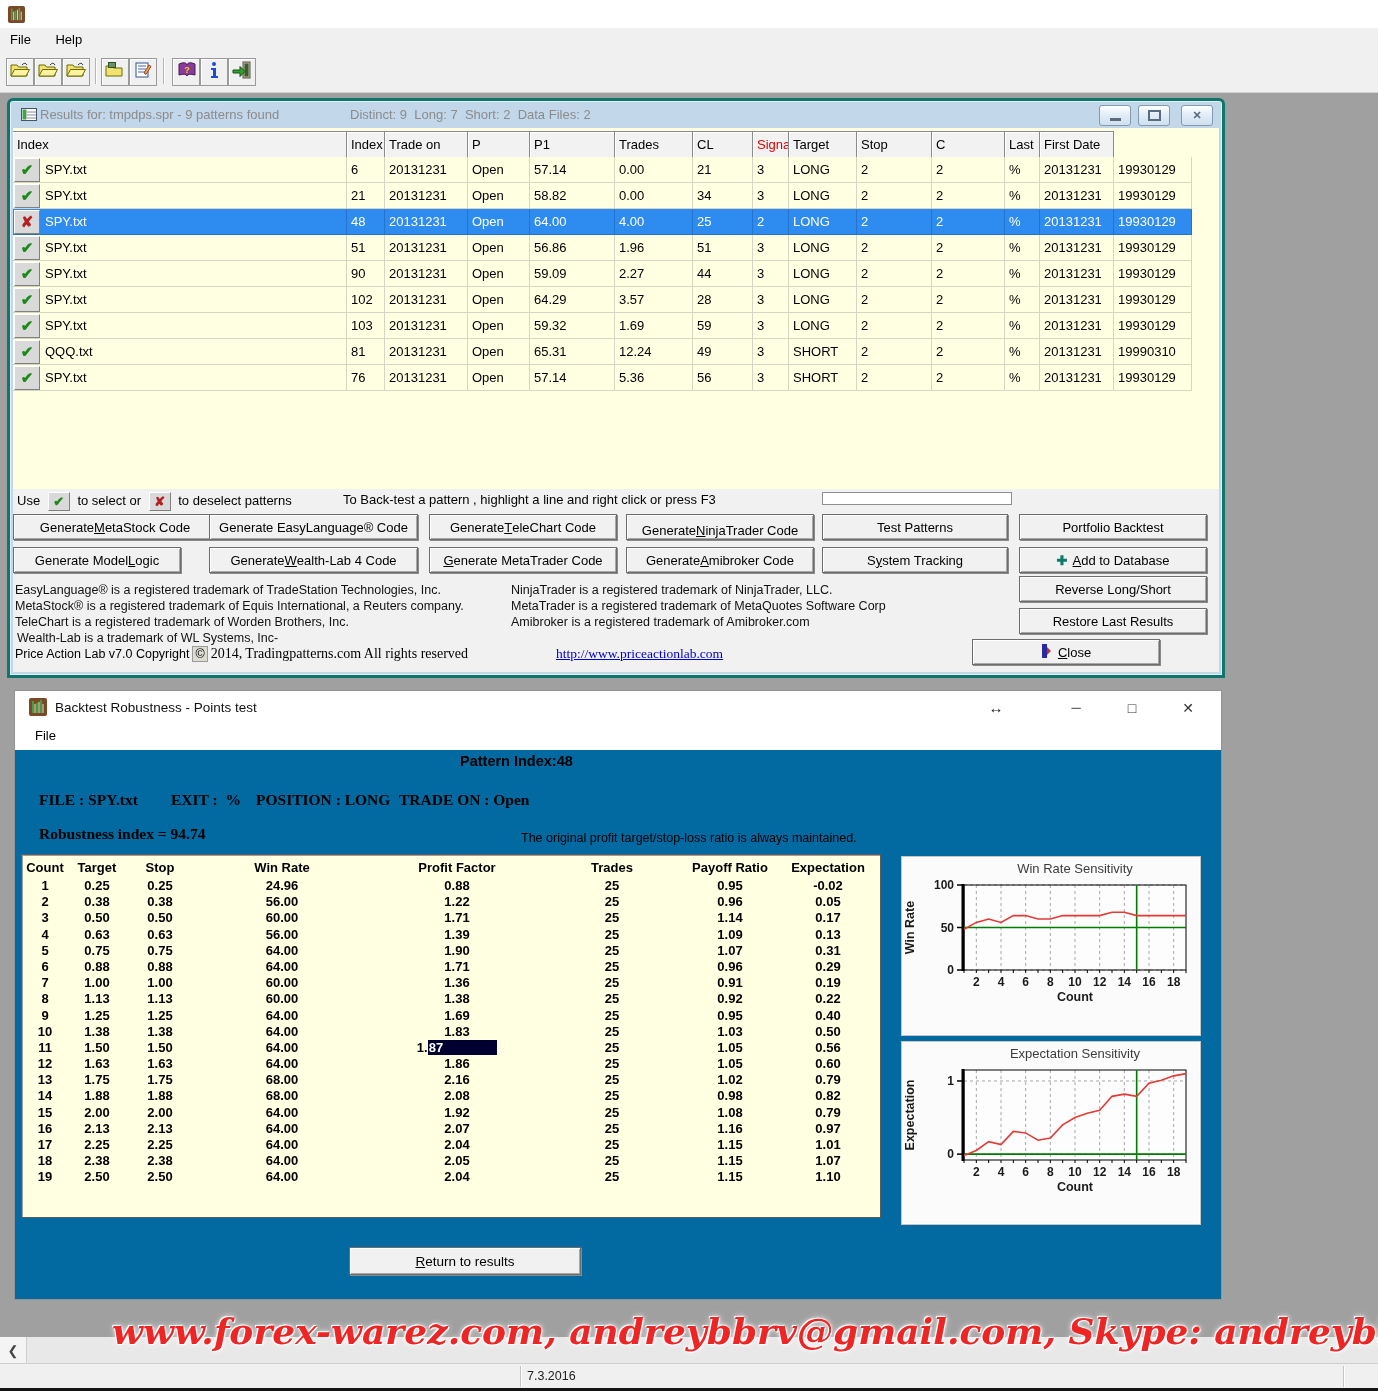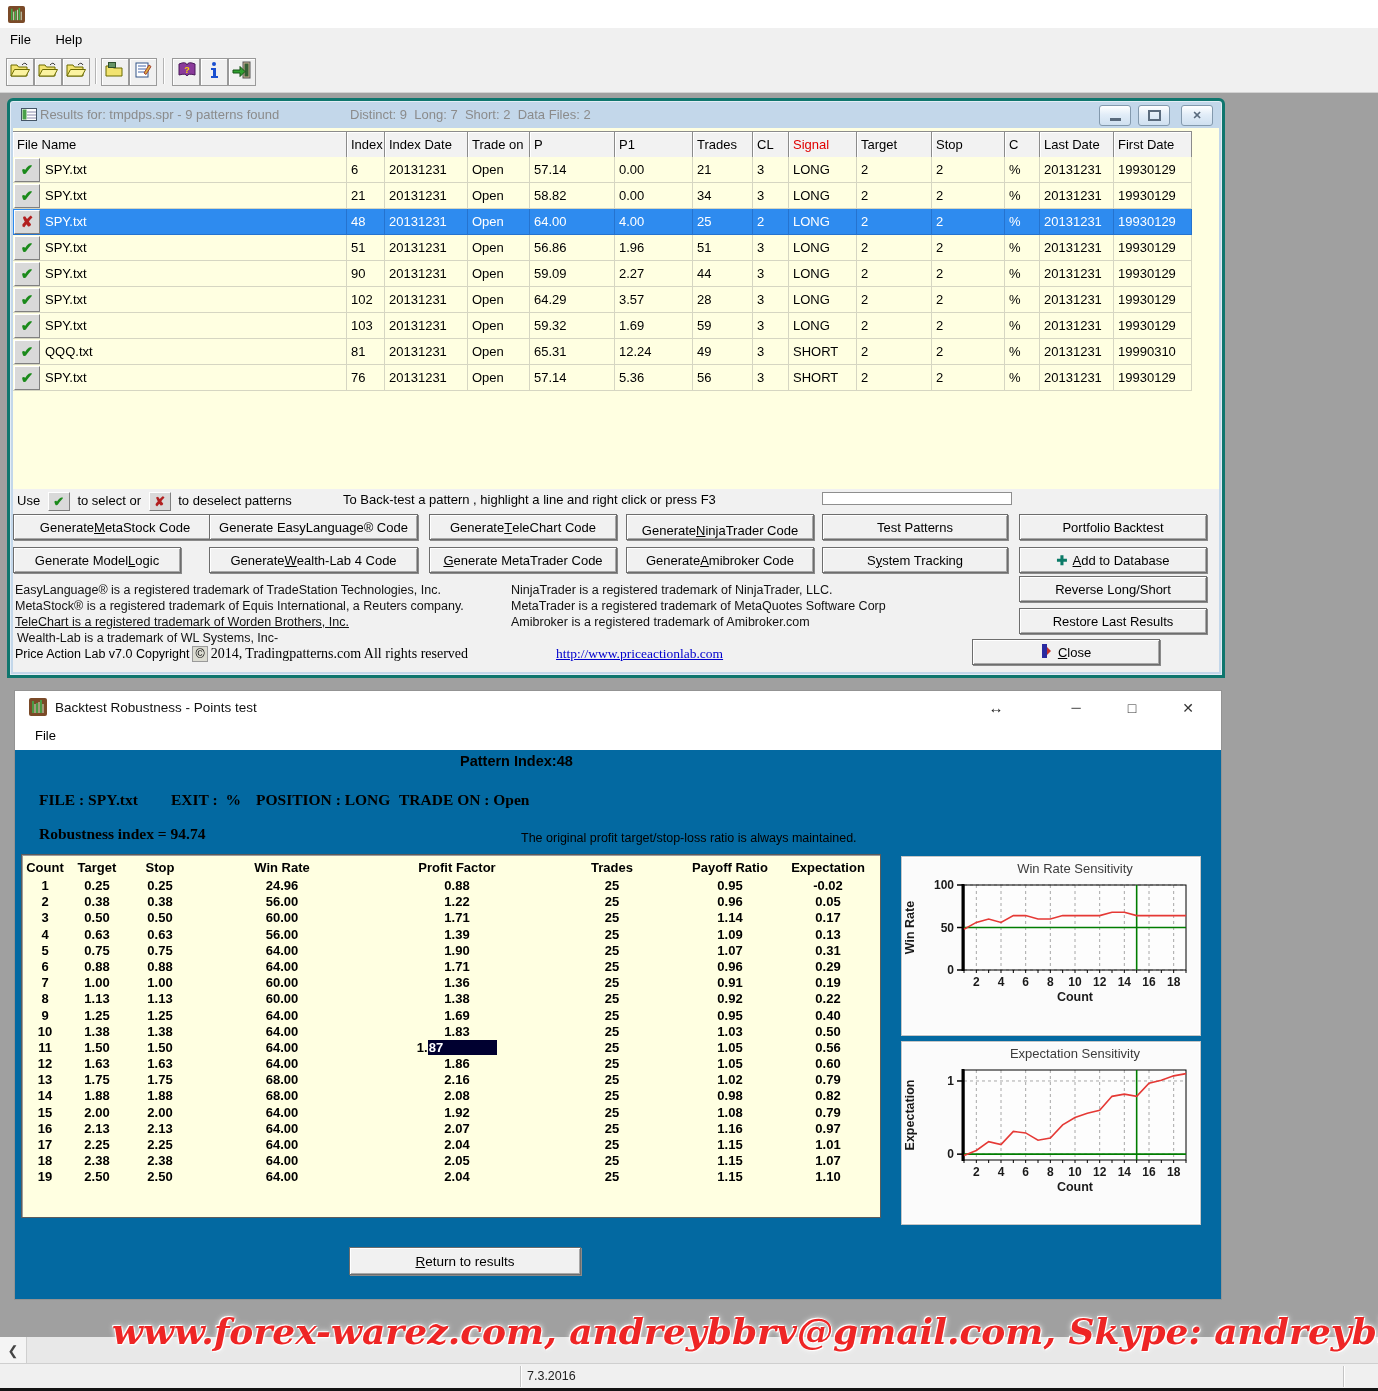--- a/index.html
+++ b/index.html
@@ -207,21 +207,20 @@
       <span class="minbar"></span>
     </div>
   <div class="aero" style="left:1128px;">
       <span class="rsq"></span>
     </div>
   <div class="aero" style="left:1171px;">✕</div>
 
   <div id="res-client">
     <div class="abs" id="res-cream"></div>
     <div class="abs rrow" id="rg-head">
-        <div class="gh">File Name</div>
         <div class="gh">Index</div>
         <div class="gh">Index Date</div>
         <div class="gh">Trade on</div>
         <div class="gh">P</div>
         <div class="gh">P1</div>
         <div class="gh">Trades</div>
         <div class="gh">CL</div>
         <div class="gh red">Signal</div>
         <div class="gh">Target</div>
         <div class="gh">Stop</div>
@@ -458,21 +457,21 @@
       <span style="margin-right:6px;"><svg width="11" height="14" viewBox="0 0 11 14">
             <rect x="1" y="0" width="5" height="14" fill="#2a2aa0"></rect>
             <path d="M6 3 l4 4 -4 4 z" fill="#c03030"></path>
           </svg></span>
       <span><u>C</u>lose</span>
     </button>
 
     <div id="trademarks">
       <div class="tm" style="left:2px;top:455px;">EasyLanguage® is a registered trademark of TradeStation Technologies, Inc.</div>
       <div class="tm" style="left:2px;top:471px;">MetaStock® is a registered trademark of Equis International, a Reuters company.</div>
-      <div class="tm" style="left:2px;top:487px;text-decoration:underline;">TeleChart is a registered trademark of Worden Brothers, Inc.</div>
+      <div class="tm" style="left:2px;top:487px;">TeleChart is a registered trademark of Worden Brothers, Inc.</div>
       <div class="tm" style="left:4px;top:503px;">Wealth-Lab is a trademark of WL Systems, Inc-</div>
       <div class="tm" style="left:498px;top:455px;">NinjaTrader is a registered trademark of NinjaTrader, LLC.</div>
       <div class="tm" style="left:498px;top:471px;">MetaTrader is a registered trademark of MetaQuotes Software Corp</div>
       <div class="tm" style="left:498px;top:487px;">Amibroker is a registered trademark of Amibroker.com</div>
     </div>
     <div id="copyline">
       <span>Price Action Lab v7.0 Copyright</span><span id="copysym">©</span><span id="copyserif">2014, Tradingpatterns.com All rights reserved</span>
     </div>
     <span id="pal-link">http://www.priceactionlab.com</span>
   </div>

